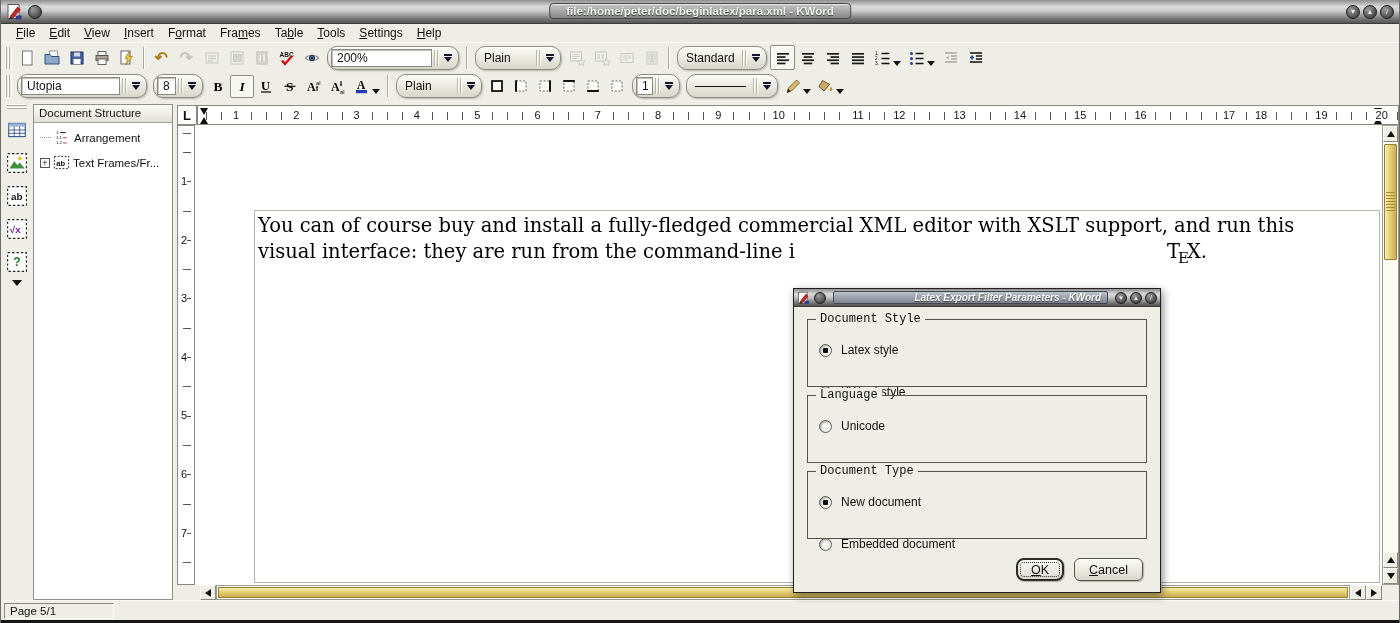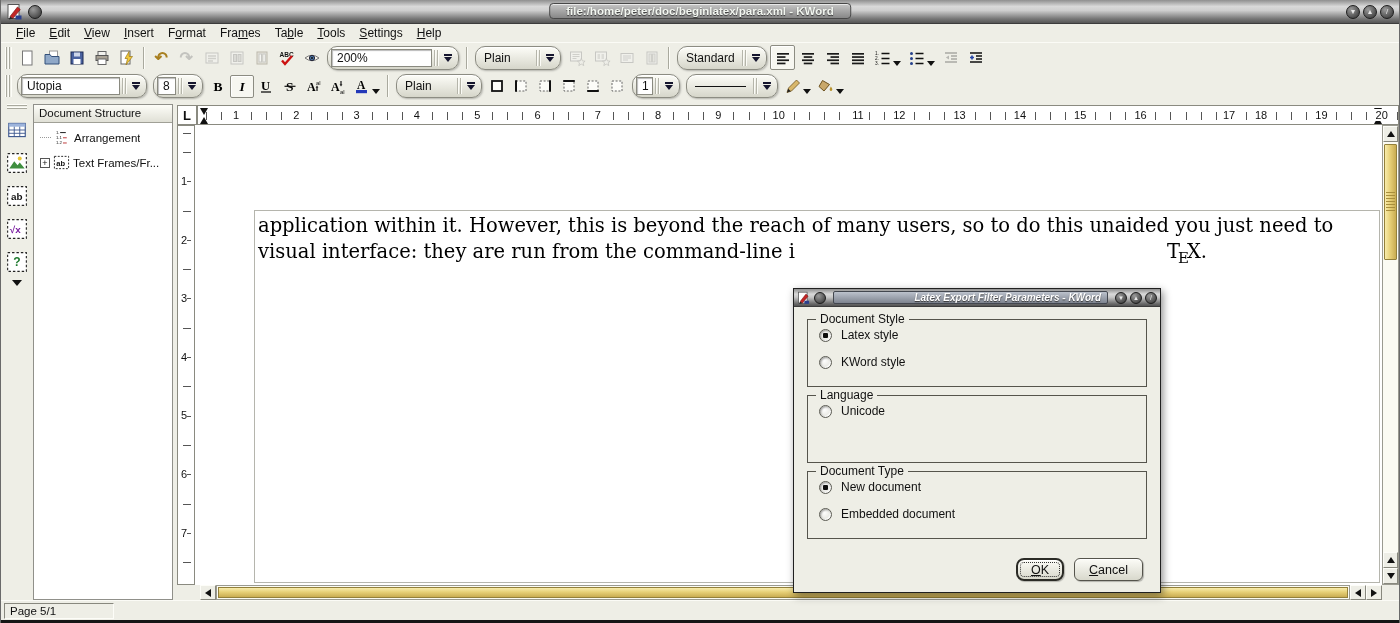--- a/index.html
+++ b/index.html
@@ -125,22 +125,22 @@
   
   .dialog { position:absolute; left:792px; top:288px; width:368px; height:305px; background:#eeeee6;
     border:1px solid #202020; box-shadow:2px 3px 8px rgba(0,0,0,.45); z-index:50; }
   .dlg-titlebar { height:18px; display:flex; align-items:center; gap:3px; padding:0 3px;
     background:linear-gradient(180deg,#8f8f8f 0%,#d9d9d9 30%,#c8c8c8 48%,#6e6e6e 85%,#525252 100%); border-bottom:1px solid #3c3c3c; }
   .dlg-titlebar .round-btn { width:12px; height:12px; font-size:7px; line-height:10px; }
   .dlg-title-box { flex:1; margin:0 4px; padding:0 6px; text-align:right; border:1px solid #43474f; border-radius:2px;
     background:linear-gradient(180deg,#bcc2cc,#7e8490); font-size:10px; font-weight:bold; color:#fff; text-shadow:0 1px 1px #333; white-space:nowrap; overflow:hidden;font-style:italic; }
   .dlg-icon { width:14px; height:14px; }
   .groupbox { position:absolute; left:13px; right:13px; height:68px; border:1px solid #55544c; }
-  .legend { position:absolute; top:-8px; left:8px; background:#eeeee6; padding:0 4px; font-size:12px; }
-  .radio-row { display:flex; align-items:center; gap:9px; padding:0 0 0 11px; height:24px; margin-top:3px; font-size:12px; }
+  .legend { position:absolute; top:-8px; left:8px; background:#eeeee6; padding:0 4px; font-size:12px;font-family:Liberation Mono, monospace; }
+  .radio-row { display:flex; align-items:center; gap:9px; padding:0 0 0 11px; height:24px; margin-top:18px; font-size:12px; }
   .radio { width:13px; height:13px; border-radius:50%; background:radial-gradient(circle at 38% 32%, #ffffff, #dcdcd4);
     border:1px solid #5c5c54; box-shadow:inset 1px 1px 2px rgba(0,0,0,.35), inset -1px -1px 1px #fff;
     display:flex; align-items:center; justify-content:center; flex:0 0 auto; }
   .radio .dot { width:5px; height:5px; background:#0d0d0d; border-radius:1px; display:none; }
   .radio.checked .dot { display:block; }
   .dlg-buttons { position:absolute; right:17px; bottom:11px; display:flex; gap:10px; }
   .btn { height:23px; padding:0 14px; font-size:12.5px; color:#111;
     background:linear-gradient(180deg,#fcfcf7,#d8d8cc); border:1px solid #55544c; border-radius:6px;
     box-shadow:inset 0 1px 0 #fff, 1px 1px 1px rgba(0,0,0,.25); display:flex; align-items:center; }
   .btn u { text-decoration:underline; }
@@ -618,21 +618,21 @@
             <span class="v-num" style="top: 172.2px;">3</span>
             <span class="v-num" style="top: 230.8px;">4</span>
             <span class="v-num" style="top: 289.4px;">5</span>
             <span class="v-num" style="top: 348px;">6</span>
             <span class="v-num" style="top: 406.6px;">7</span>
             <span class="v-num" style="top: 465.2px;">8</span>
           </div>
         <div class="canvas">
           <div class="text-frame">
             <div class="doc-text" id="doc-text">
-                <div class="doc-line">application within it. However, this is beyond the reach of many users, so to do this unaided you just need to</div>
+                <div class="doc-line">You can of course buy and install a fully-fledged commercial XML editor with XSLT support, and run this</div>
                 <div class="doc-line"><span>visual interface: they are run from the command-line i</span><span class="tex"><span>T</span><span class="e" style="font-size: 15px;">E</span><span>X.</span></span></div>
               </div>
           </div>
         </div>
         <div class="v-scroll">
           <div class="sb-btn">
               <div class="tri-up"></div>
             </div>
           <div class="v-track">
             <div class="v-thumb">

